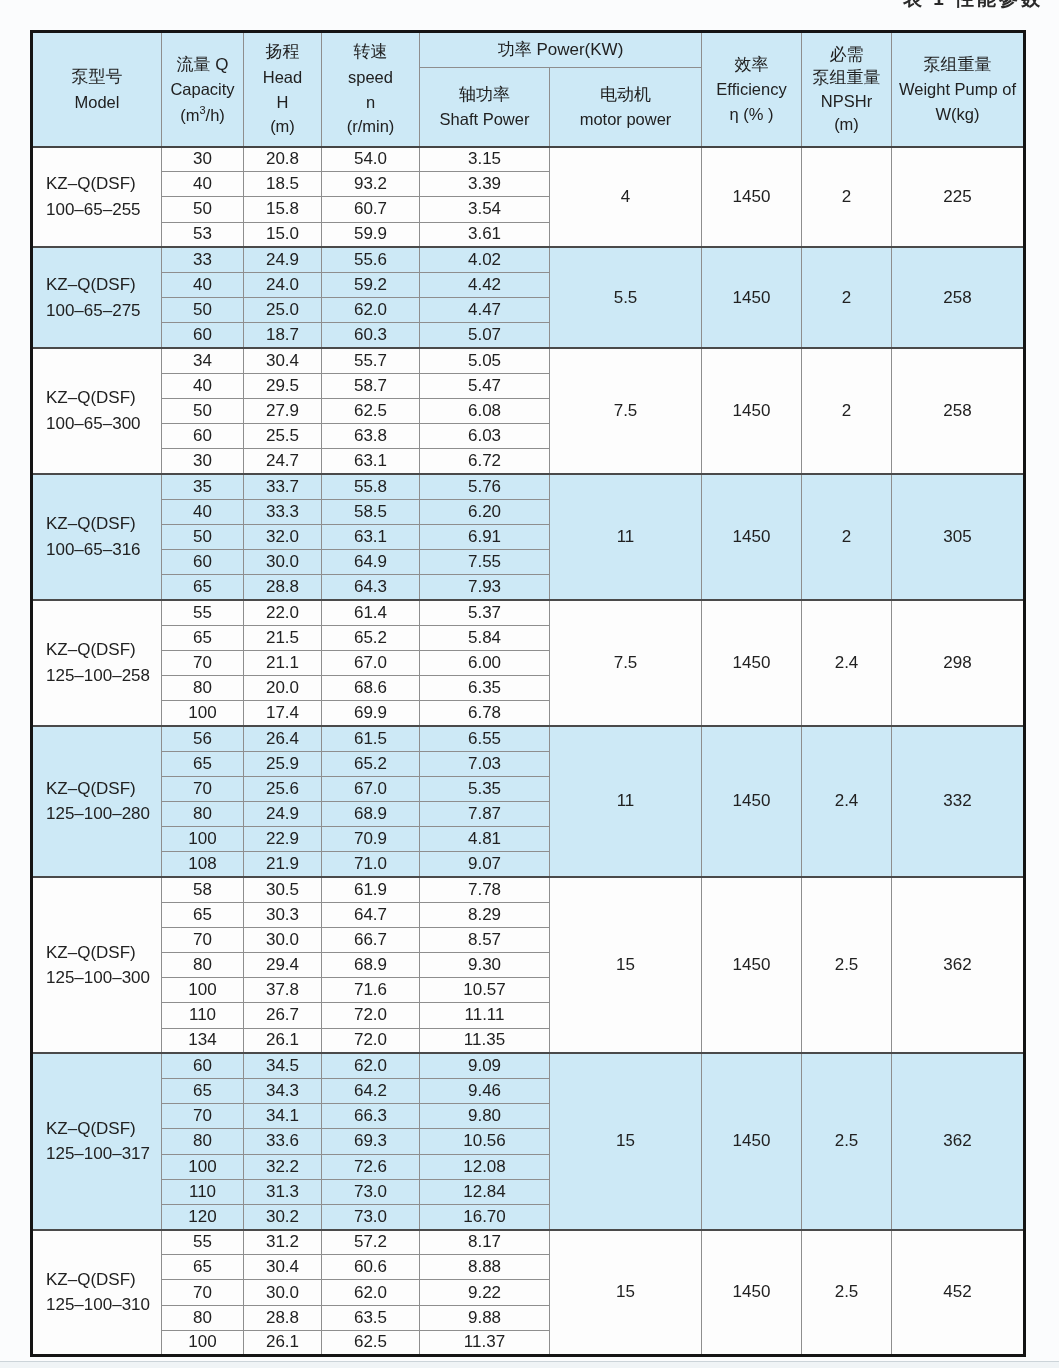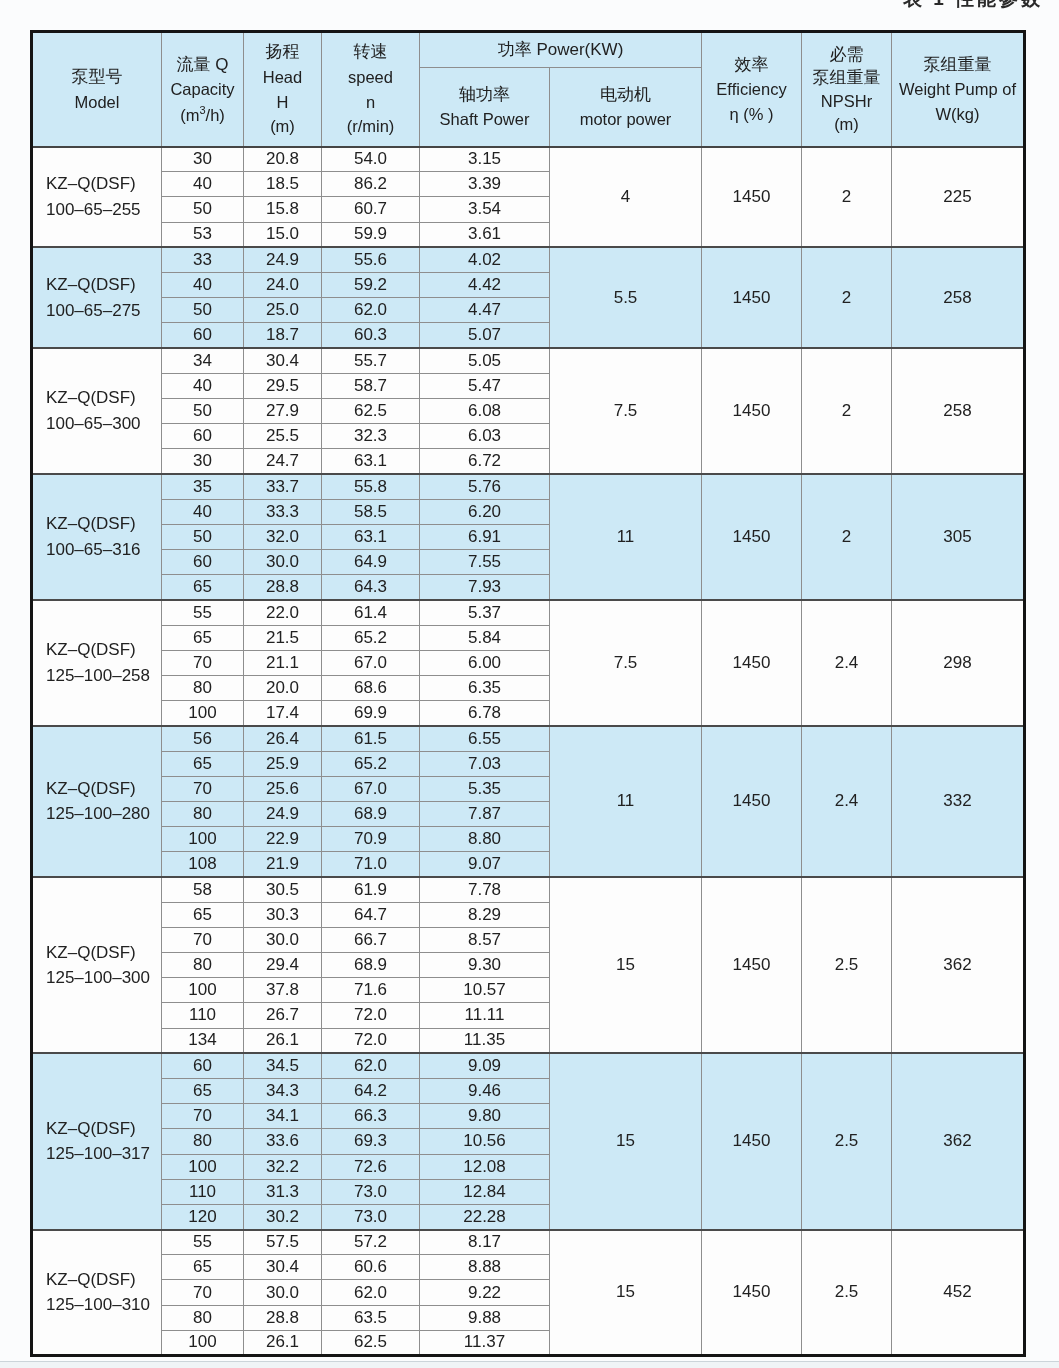--- a/index.html
+++ b/index.html
@@ -130,21 +130,21 @@
           <td class="num">54.0</td>
           <td class="num">3.15</td>
           <td class="num group-val" rowspan="4">4</td>
           <td class="num group-val" rowspan="4">1450</td>
           <td class="num group-val" rowspan="4">2</td>
           <td class="num group-val" rowspan="4">225</td>
         </tr>
         <tr>
           <td class="num">40</td>
           <td class="num">18.5</td>
-          <td class="num">86.2</td>
+          <td class="num">93.2</td>
           <td class="num">3.39</td>
         </tr>
         <tr>
           <td class="num">50</td>
           <td class="num">15.8</td>
           <td class="num">60.7</td>
           <td class="num">3.54</td>
         </tr>
         <tr>
           <td class="num">53</td>
@@ -206,21 +206,21 @@
         </tr>
         <tr>
           <td class="num">50</td>
           <td class="num">27.9</td>
           <td class="num">62.5</td>
           <td class="num">6.08</td>
         </tr>
         <tr>
           <td class="num">60</td>
           <td class="num">25.5</td>
-          <td class="num">32.3</td>
+          <td class="num">63.8</td>
           <td class="num">6.03</td>
         </tr>
         <tr>
           <td class="num">30</td>
           <td class="num">24.7</td>
           <td class="num">63.1</td>
           <td class="num">6.72</td>
         </tr>
         <tr class="shaded group-start">
           <td class="model" rowspan="5">
@@ -327,21 +327,21 @@
         <tr class="shaded">
           <td class="num">80</td>
           <td class="num">24.9</td>
           <td class="num">68.9</td>
           <td class="num">7.87</td>
         </tr>
         <tr class="shaded">
           <td class="num">100</td>
           <td class="num">22.9</td>
           <td class="num">70.9</td>
-          <td class="num">8.80</td>
+          <td class="num">4.81</td>
         </tr>
         <tr class="shaded">
           <td class="num">108</td>
           <td class="num">21.9</td>
           <td class="num">71.0</td>
           <td class="num">9.07</td>
         </tr>
         <tr class="group-start">
           <td class="model" rowspan="7">
             <div>KZ–Q(DSF)</div>
@@ -433,29 +433,29 @@
         <tr class="shaded">
           <td class="num">110</td>
           <td class="num">31.3</td>
           <td class="num">73.0</td>
           <td class="num">12.84</td>
         </tr>
         <tr class="shaded">
           <td class="num">120</td>
           <td class="num">30.2</td>
           <td class="num">73.0</td>
-          <td class="num">22.28</td>
+          <td class="num">16.70</td>
         </tr>
         <tr class="group-start">
           <td class="model" rowspan="5">
             <div>KZ–Q(DSF)</div>
             <div>125–100–310</div>
           </td>
           <td class="num">55</td>
-          <td class="num">57.5</td>
+          <td class="num">31.2</td>
           <td class="num">57.2</td>
           <td class="num">8.17</td>
           <td class="num group-val" rowspan="5">15</td>
           <td class="num group-val" rowspan="5">1450</td>
           <td class="num group-val" rowspan="5">2.5</td>
           <td class="num group-val" rowspan="5">452</td>
         </tr>
         <tr>
           <td class="num">65</td>
           <td class="num">30.4</td>

